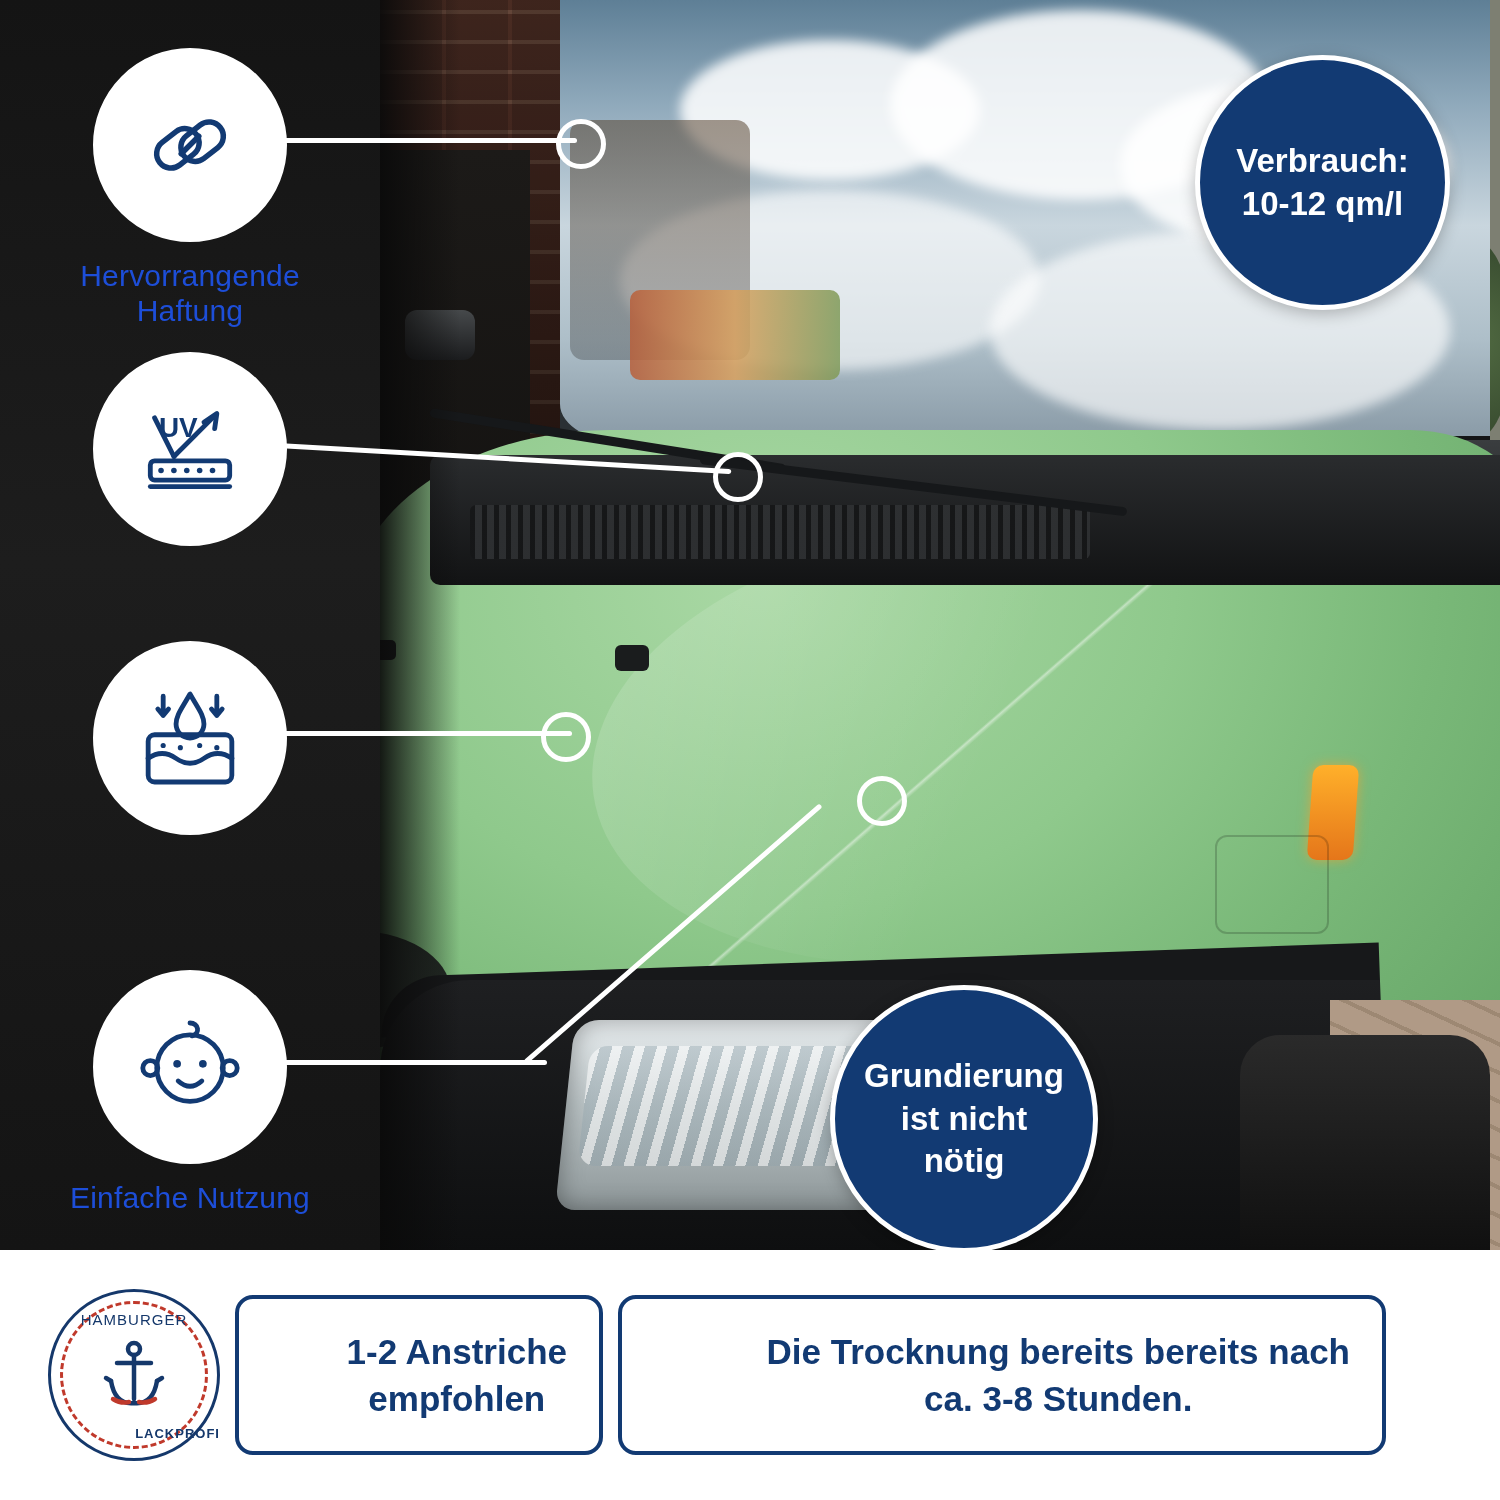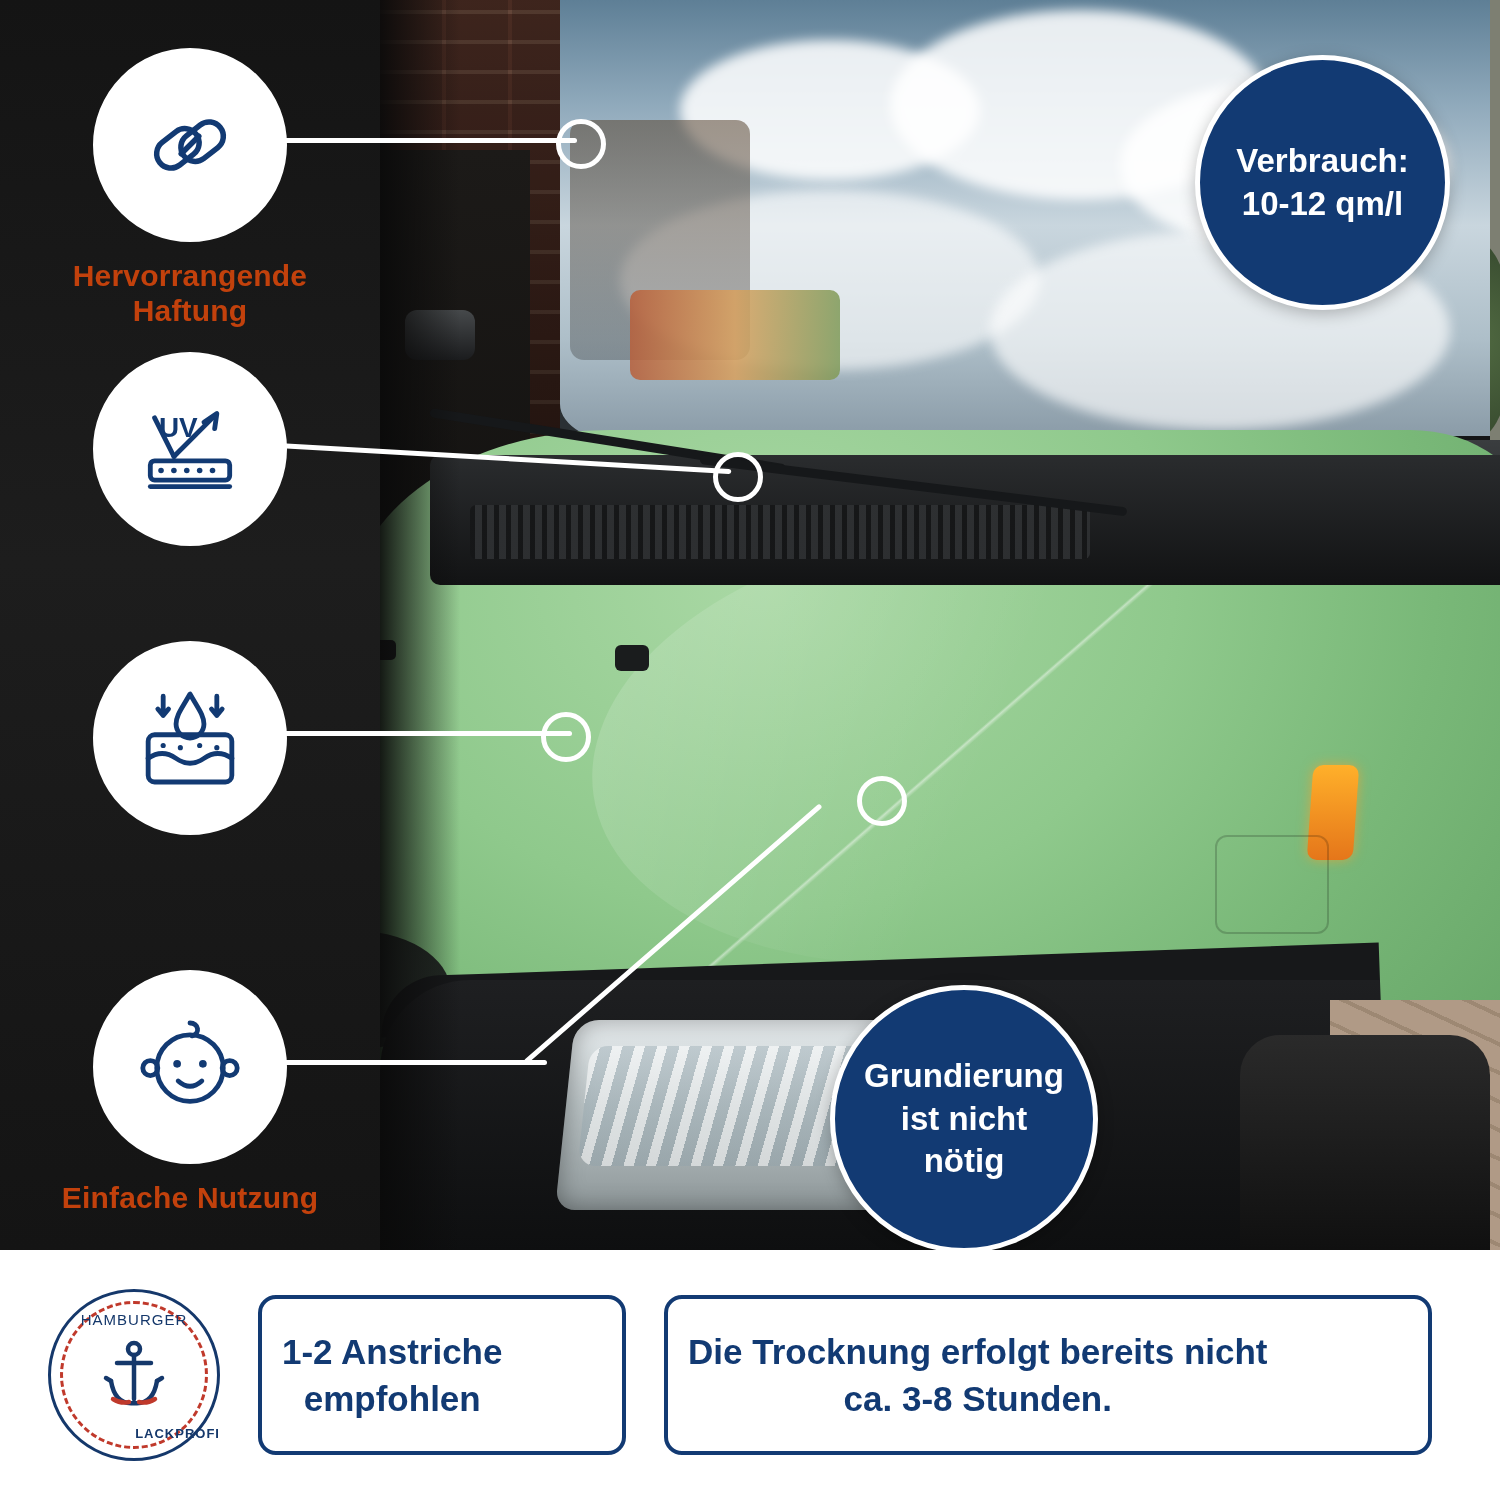--- a/index.html
+++ b/index.html
@@ -168,22 +168,22 @@
   .badge{
     width:182px;height:182px;border-radius:50%;
     background:#ffffff;border:6px solid #ffffff;
     margin:0 auto;
     display:flex;align-items:center;justify-content:center;
     box-shadow:0 0 0 5px rgba(255,255,255,.0);
   }
   .badge svg{display:block;}
   .feature .label{
     margin-top:16px;
-    color:#c2410c;
-    font-size:30px;line-height:1.18;font-weight:bold;
+    color:#1d4ed8;
+    font-size:30px;line-height:1.18;font-weight:normal;
     letter-spacing:.2px;
     padding:0 14px;
   }
 
   
   .connector{
     position:absolute;height:5px;background:#ffffff;border-radius:3px;
     transform-origin:left center;
   }
   .dot{
@@ -230,28 +230,28 @@
     font-size:15px;font-weight:normal;color:#15386b;letter-spacing:1px;
   }
   .logo .bot-text{
     position:absolute;left:0;right:0;bottom:20px;text-align:right;
     font-size:13px;font-weight:bold;color:#15386b;letter-spacing:1px;
   }
   .logo .anchor{
     position:absolute;left:50%;top:52%;transform:translate(-50%,-50%);
   }
   .pill{
-    margin-left:38px;
+    margin-left:15px;
     border:4px solid #123a73;
     border-radius:18px;
     color:#123a73;
     font-weight:bold;
-    display:flex;align-items:center;justify-content:flex-start;
+    display:flex;align-items:center;justify-content:flex-end;
     text-align:center;
-    padding:14px 20px;
+    padding:14px 32px;
     box-sizing:border-box;
   }
   #pill-anstriche{width:368px;height:160px;font-size:35px;line-height:1.35;}
   #pill-trocknung{width:768px;height:160px;font-size:35px;line-height:1.35;}
 </style>
 </head>
 <body>
 
 <div class="stage">
 
@@ -414,19 +414,19 @@
 
     <div class="pill" id="pill-anstriche">
       <div>
         <span>1-2 Anstriche</span><br>
         <span>empfohlen</span>
       </div>
     </div>
 
     <div class="pill" id="pill-trocknung">
       <div>
-        <span>Die Trocknung erfolgt bereits nicht</span><br>
+        <span>Die Trocknung bereits bereits nach</span><br>
         <span>ca. 3-8 Stunden.</span>
       </div>
     </div>
 
   </div>
 </div>
 
 </body></html>

